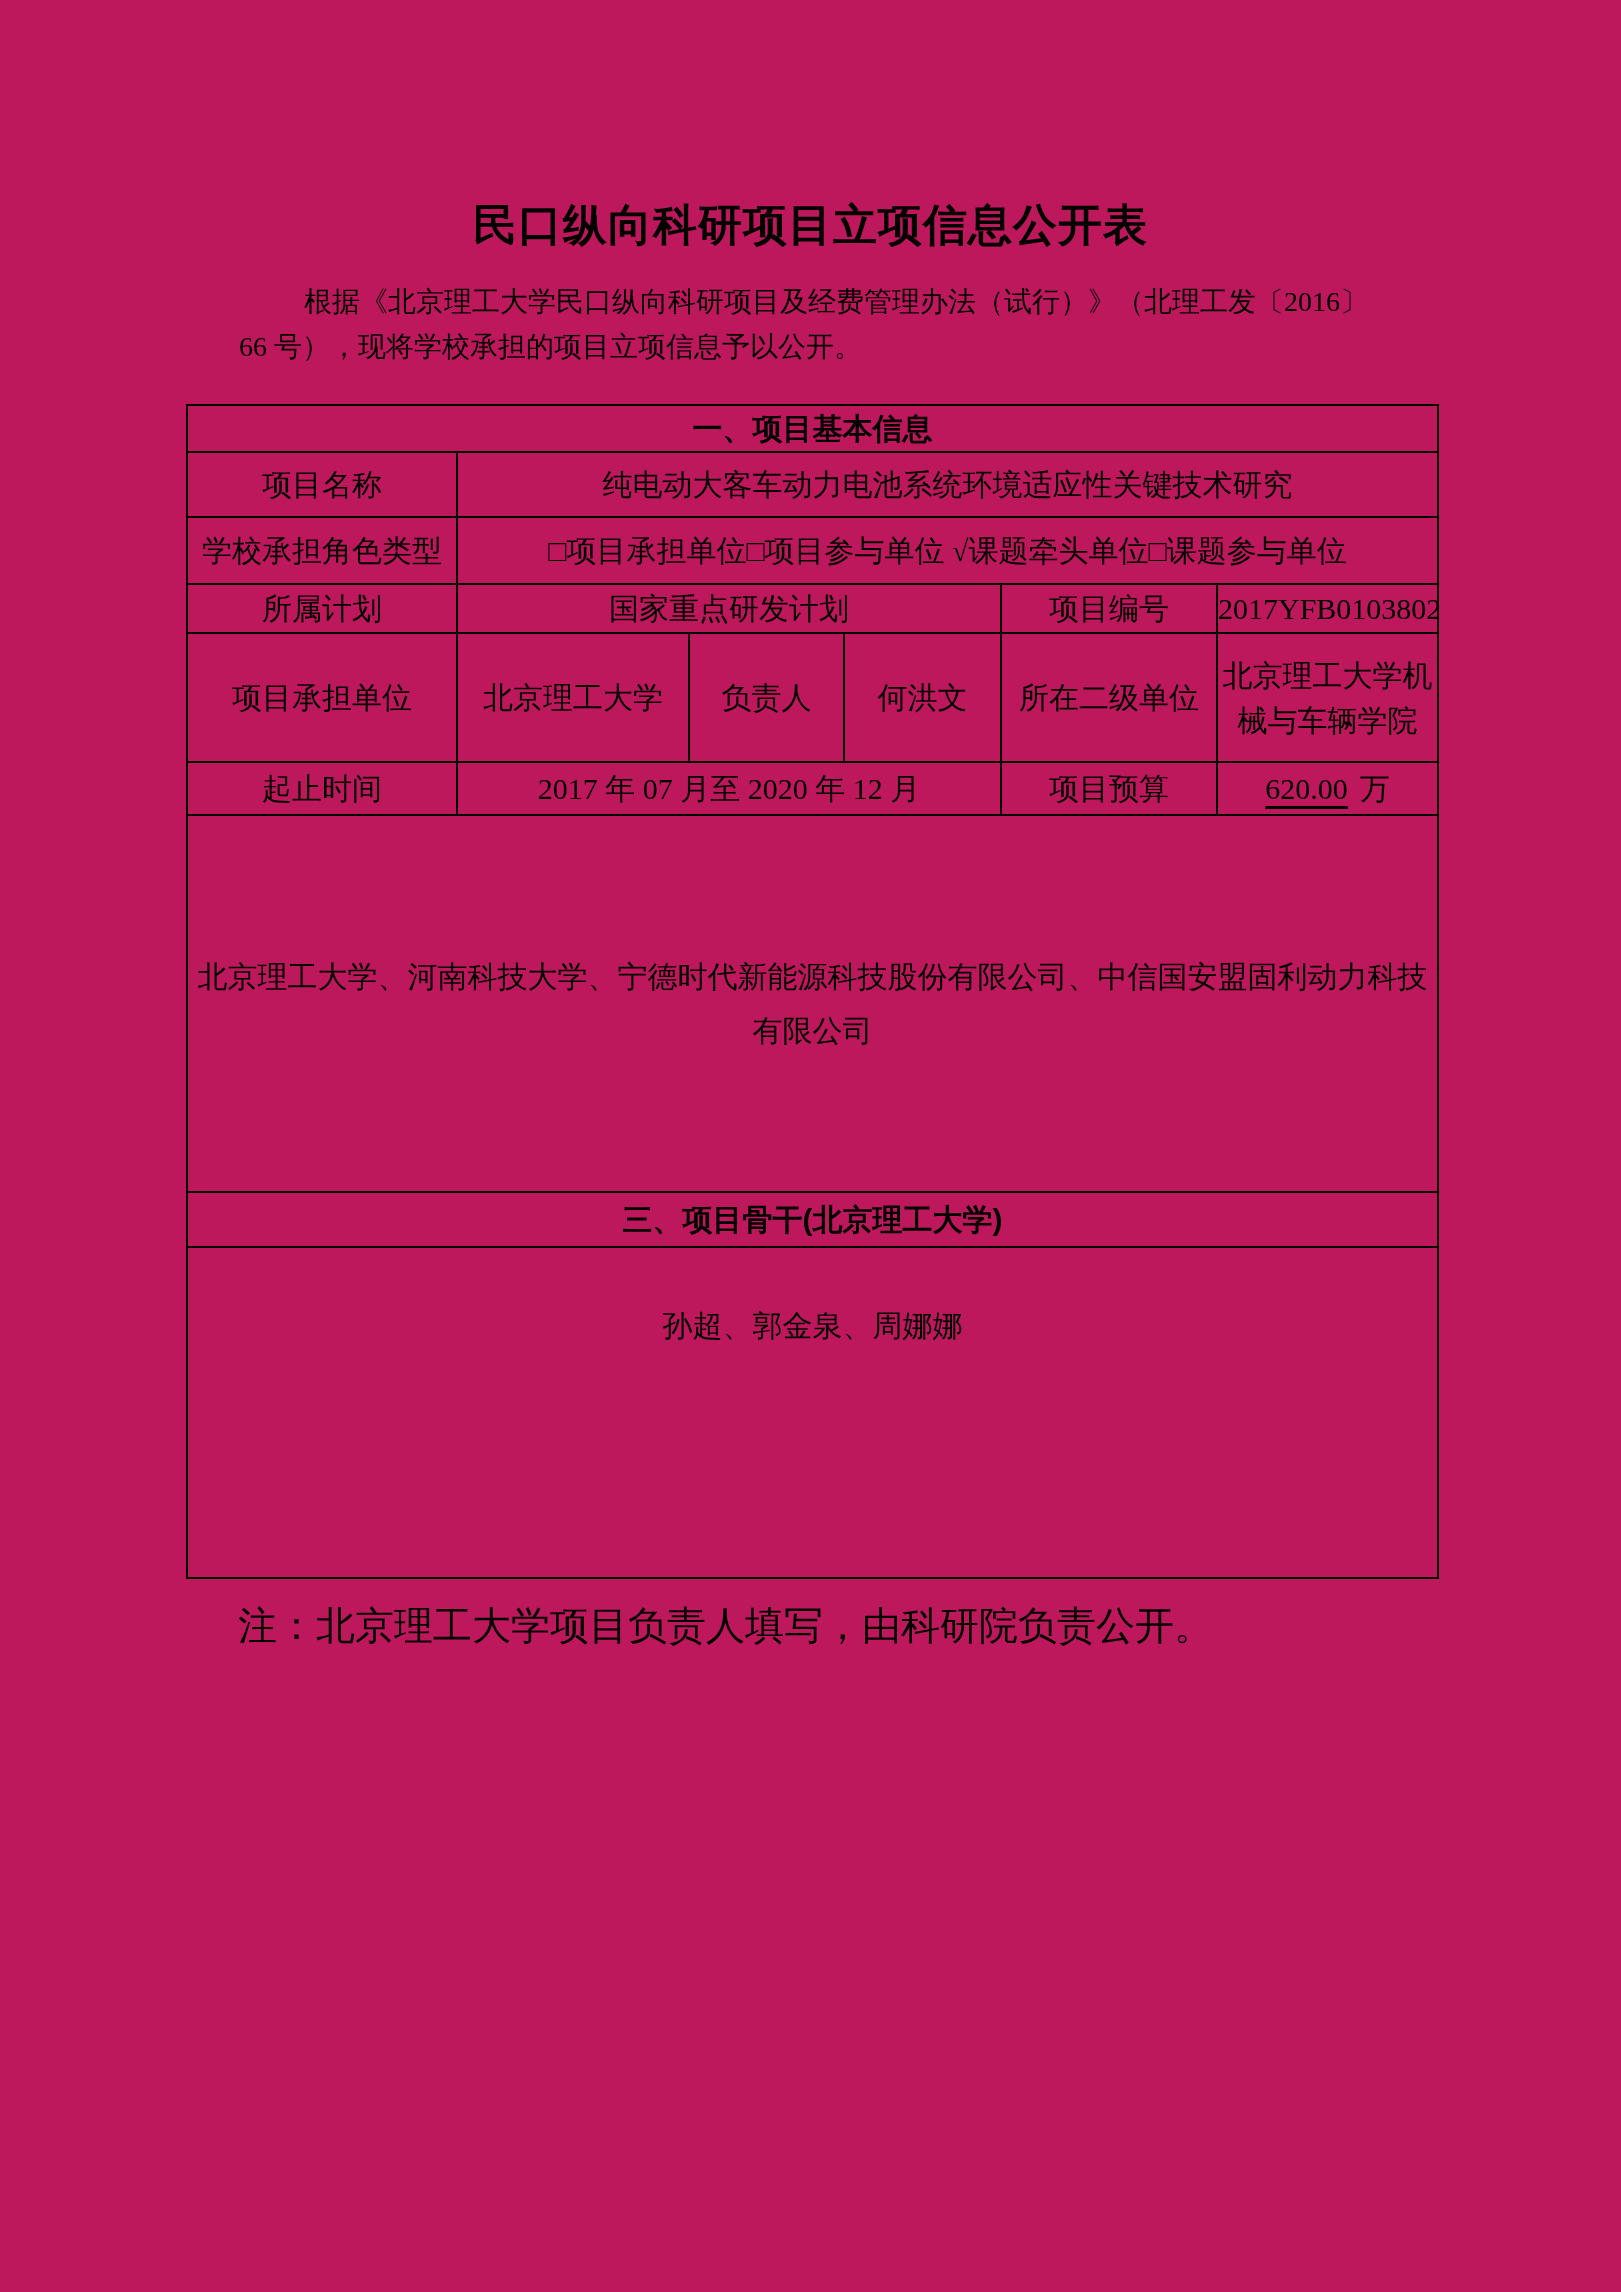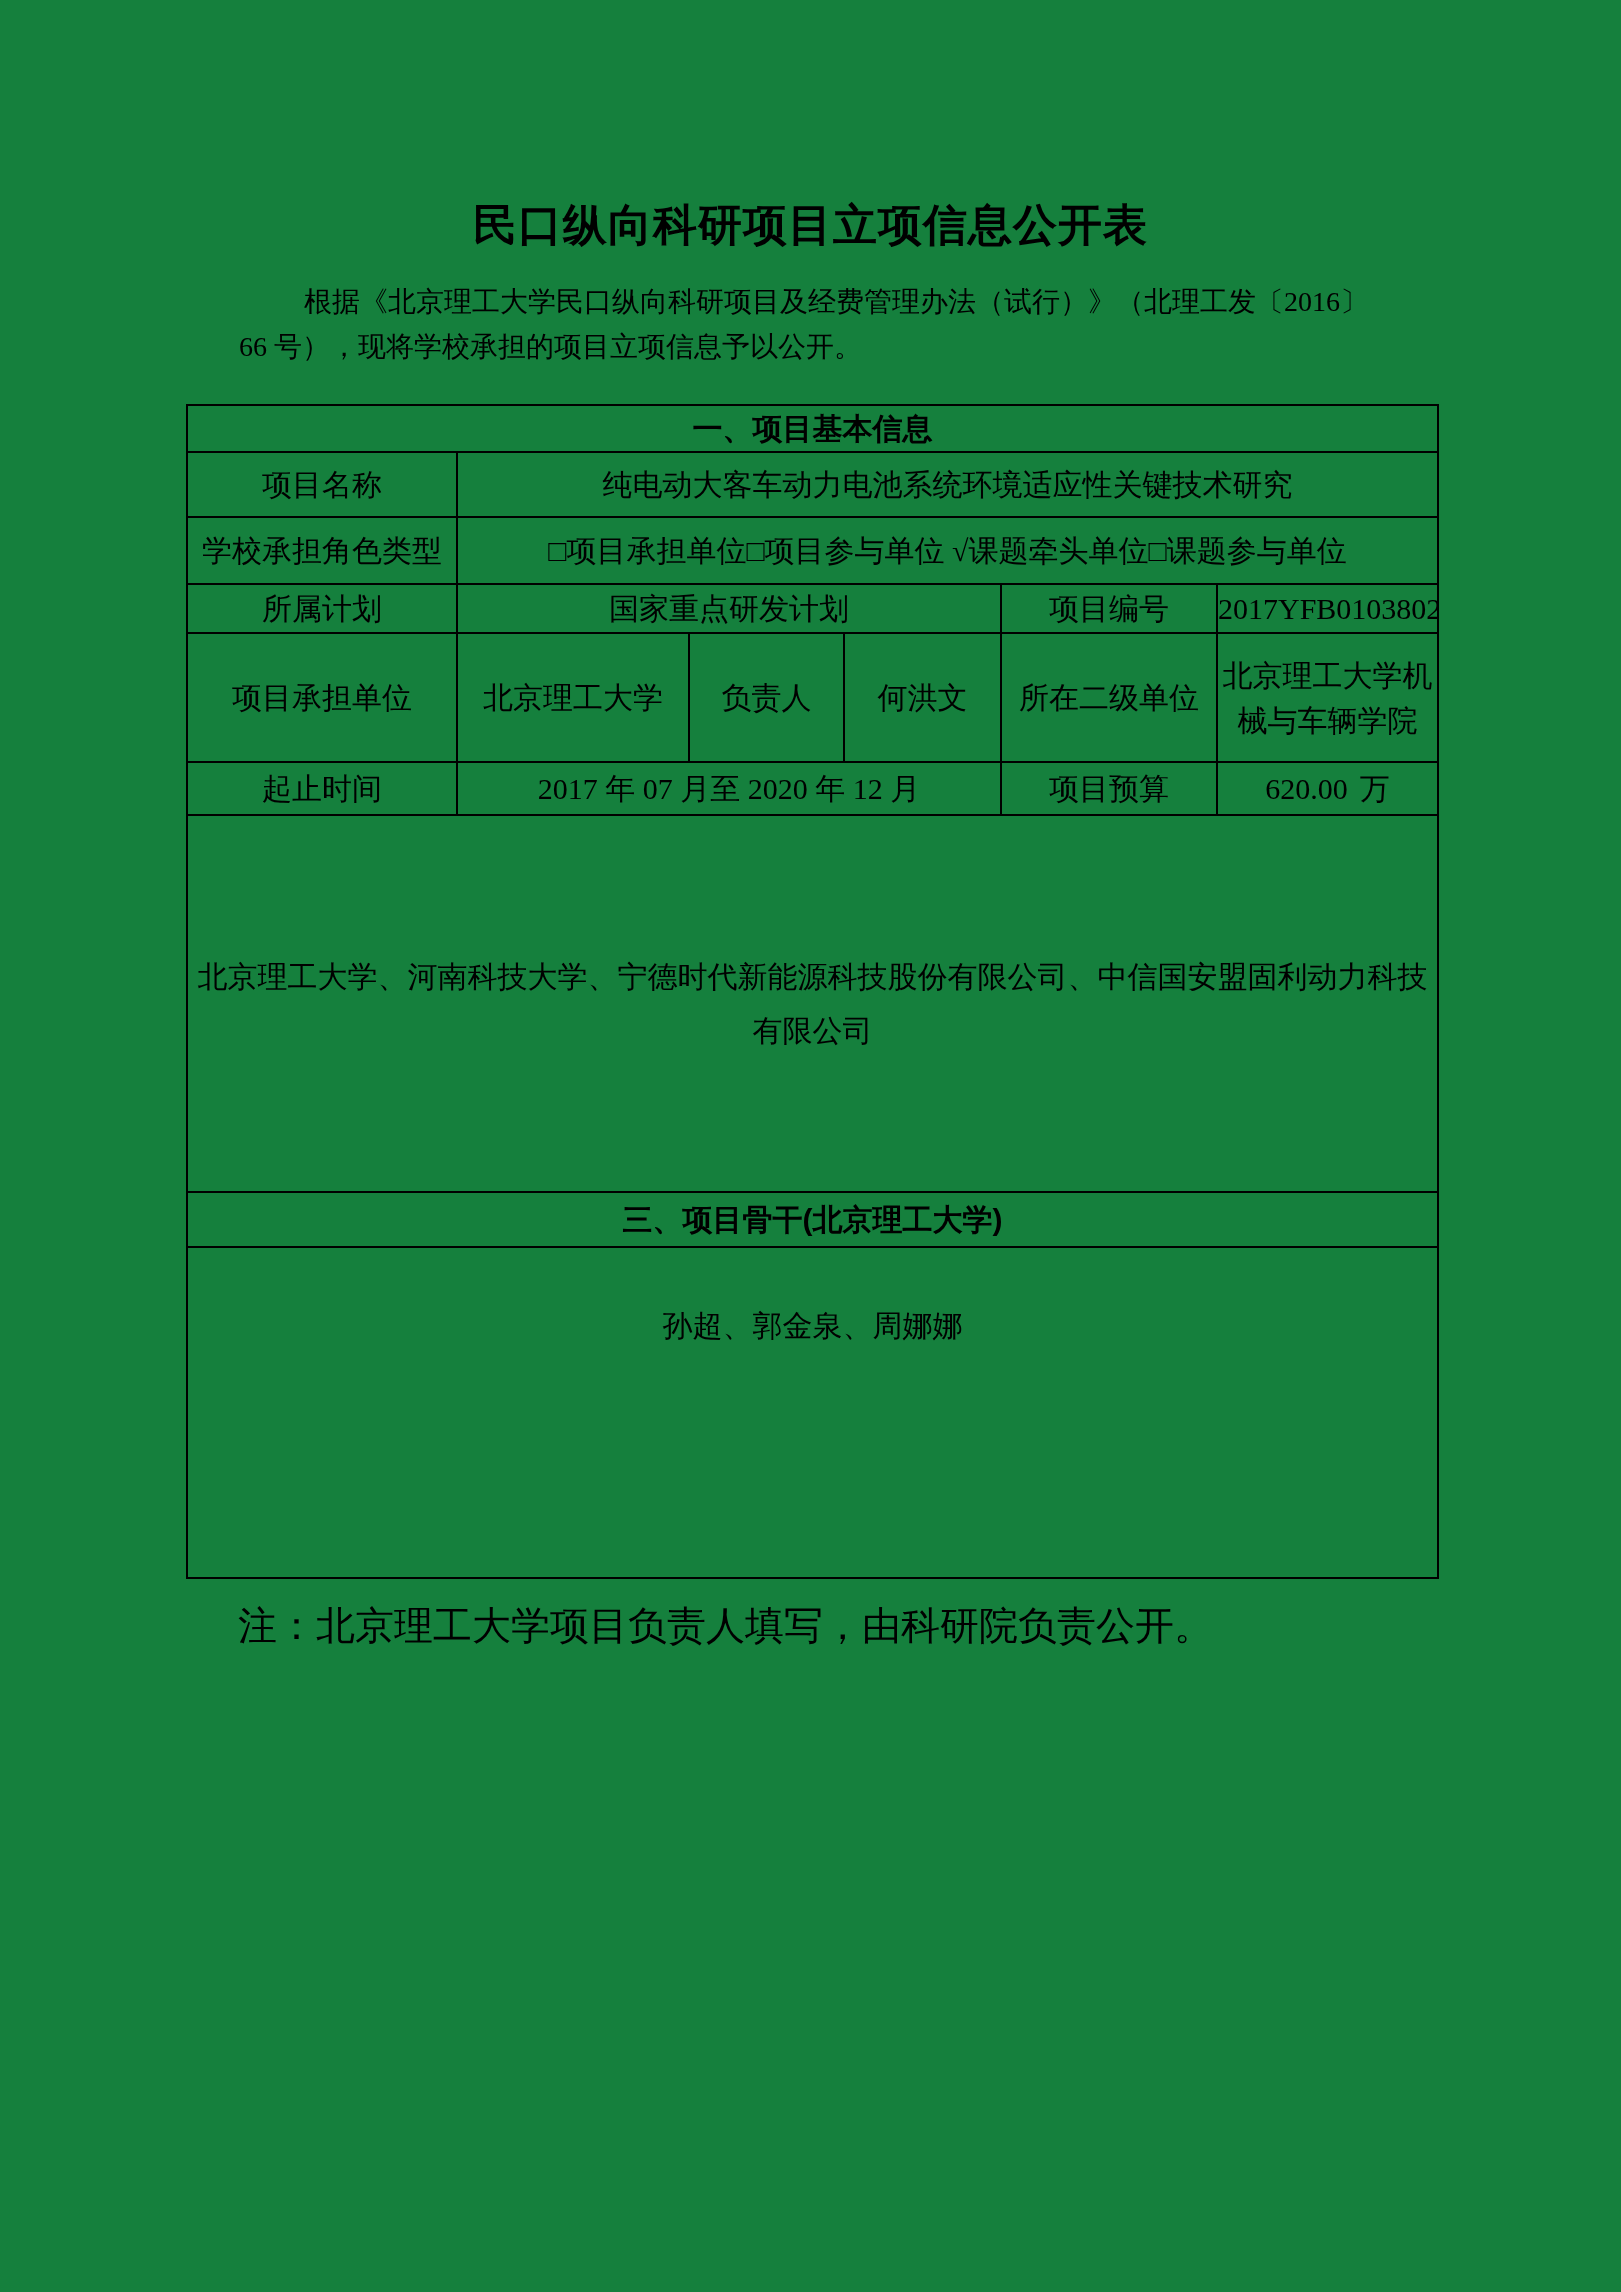--- a/index.html
+++ b/index.html
@@ -4,21 +4,21 @@
 <style>
   html, body {
     margin: 0;
     padding: 0;
     background: #ffffff;
   }
   .page {
     position: relative;
     width: 1621px;
     height: 2293px;
-    background: #15803d;
+    background: #be185d;
     color: #000000;
     font-family: "Liberation Serif", "DejaVu Serif", serif;
     overflow: hidden;
   }
   .doc-title {
     margin: 0;
     padding-top: 196px;
     text-align: center;
     font-size: 44px;
     font-weight: bold;
@@ -75,20 +75,21 @@
     line-height: 1.8;
     text-align: center;
   }
   tr.r-sec3      td { height: 53px; }
   tr.r-backbone  td {
     height: 274px;
     vertical-align: top;
     padding-top: 55px;
   }
   .u-line {
+    text-decoration: underline;
     text-underline-offset: 6.9px;
   }
   .budget-unit {
     margin-left: 11.8px;
   }
   .note {
     margin: 19.6px 0 0 238px;
     font-size: 39px;
   }
 </style>

